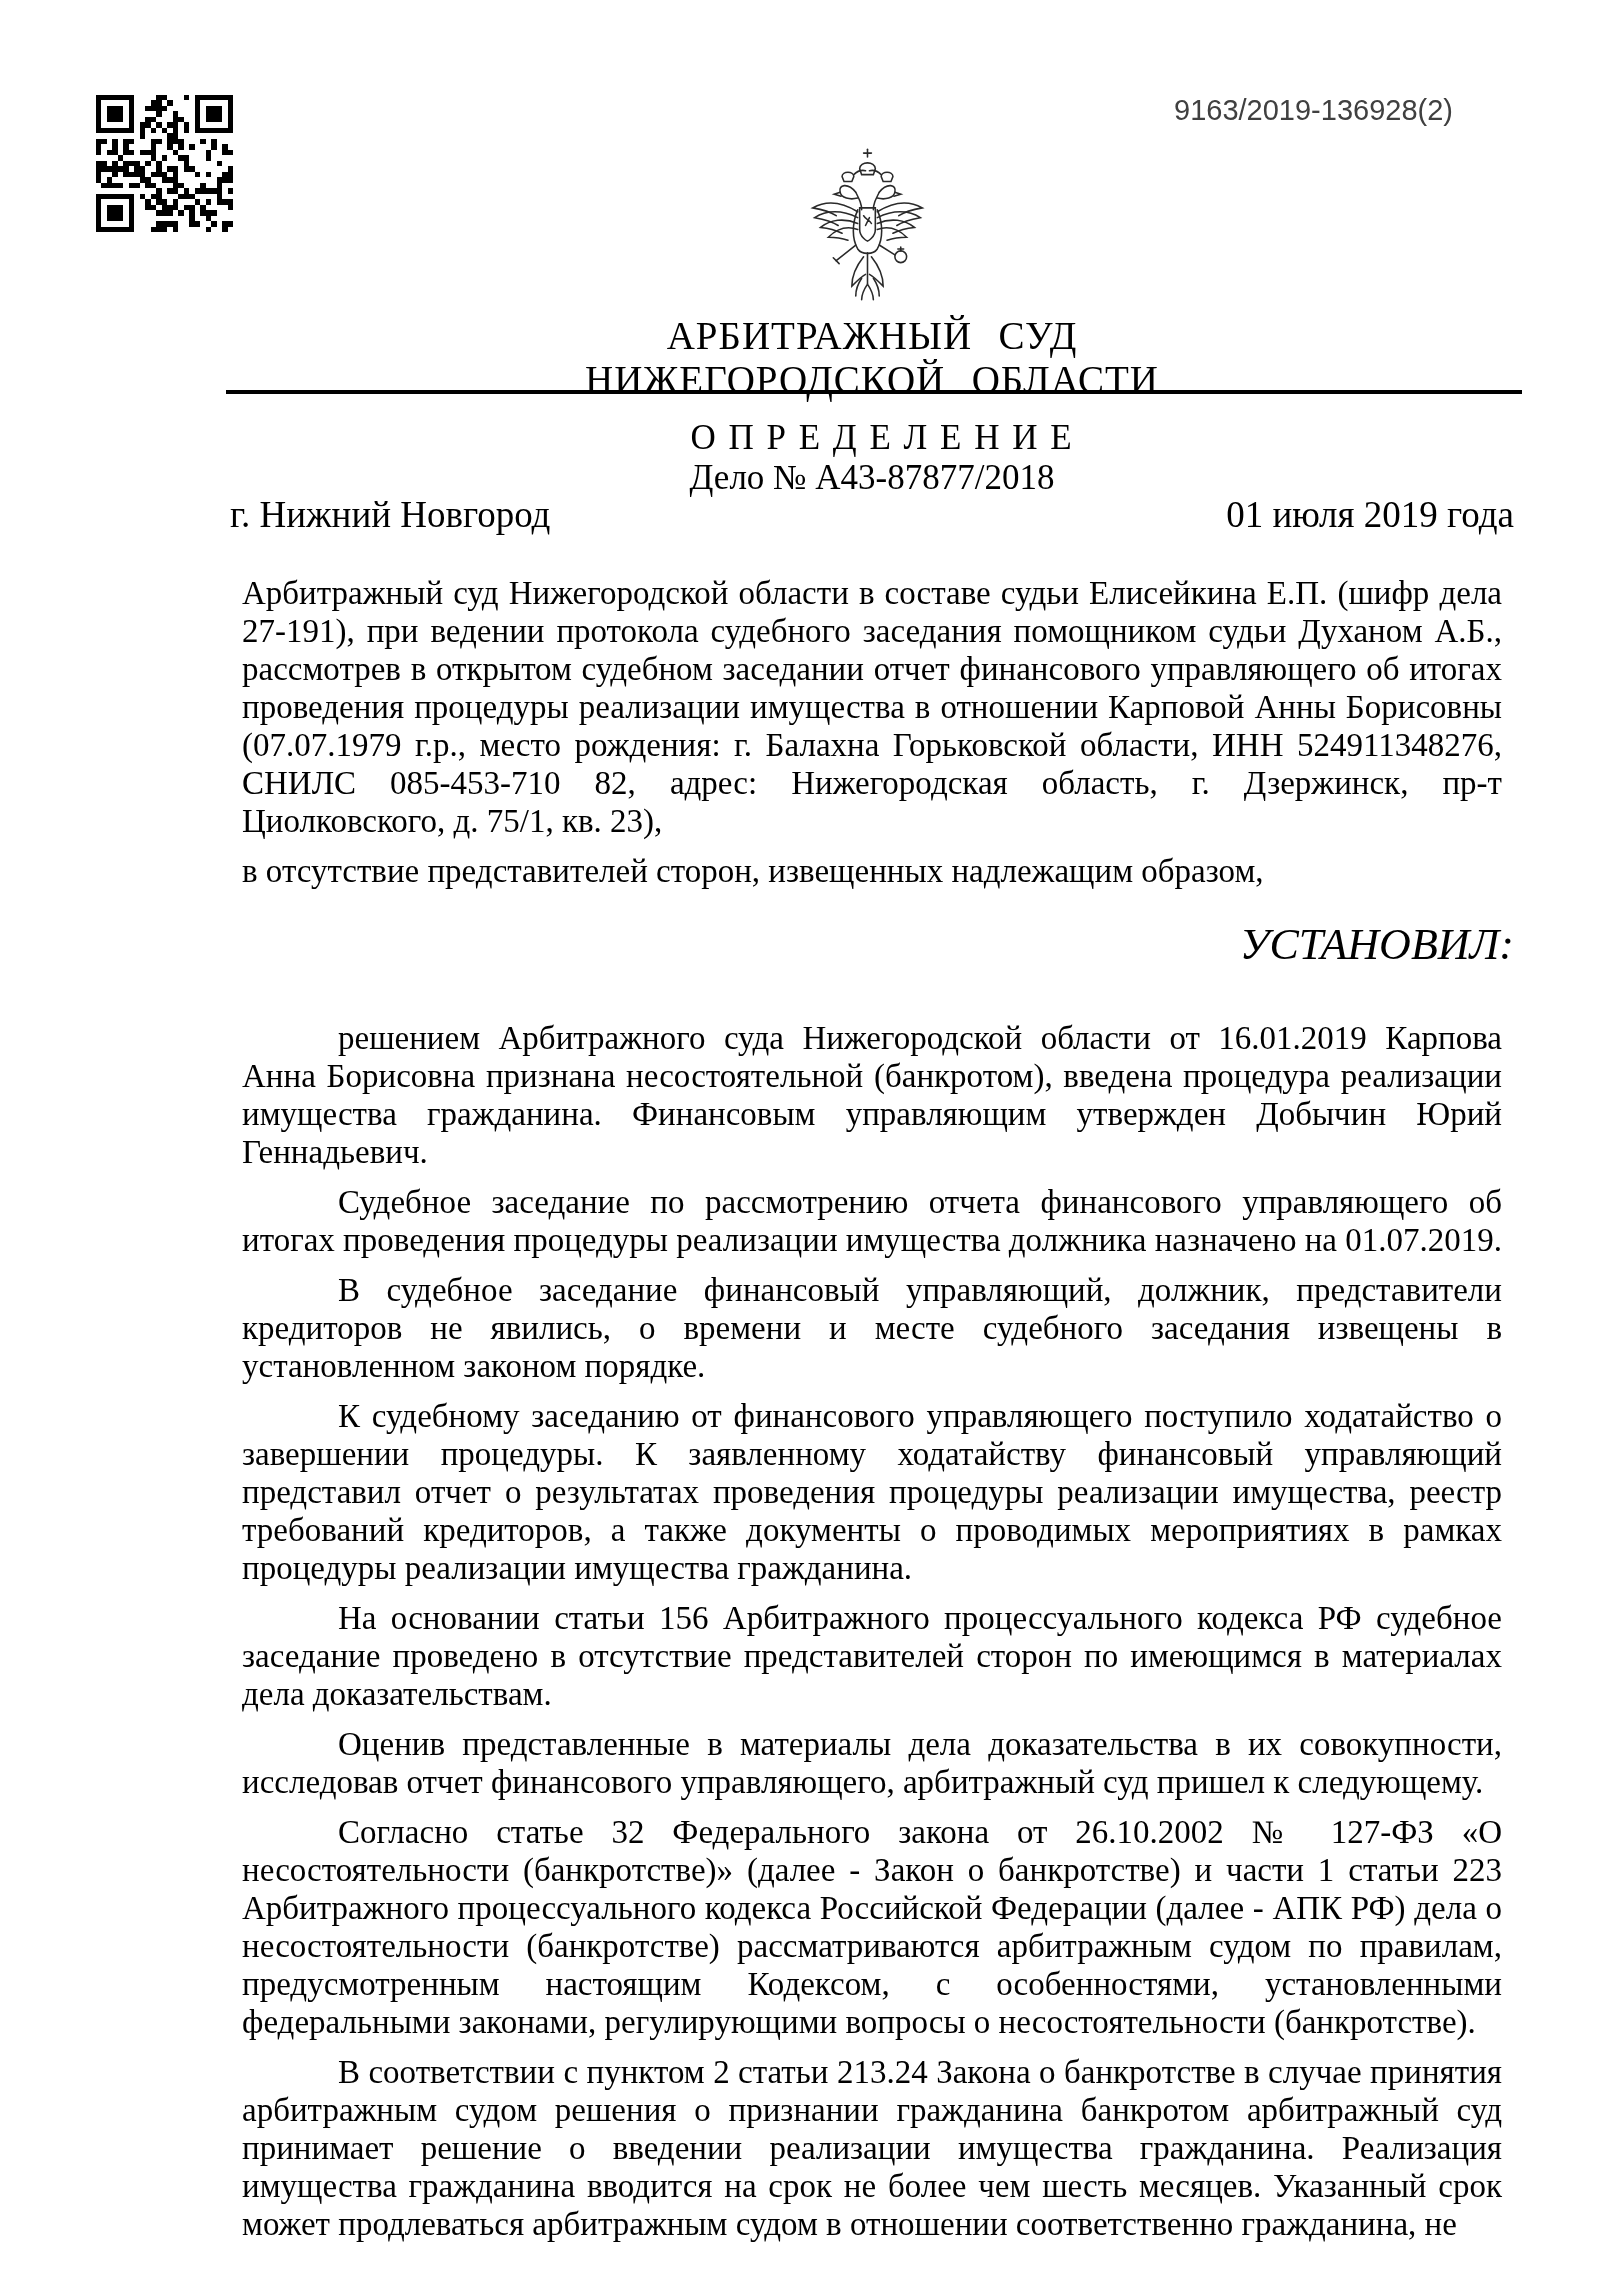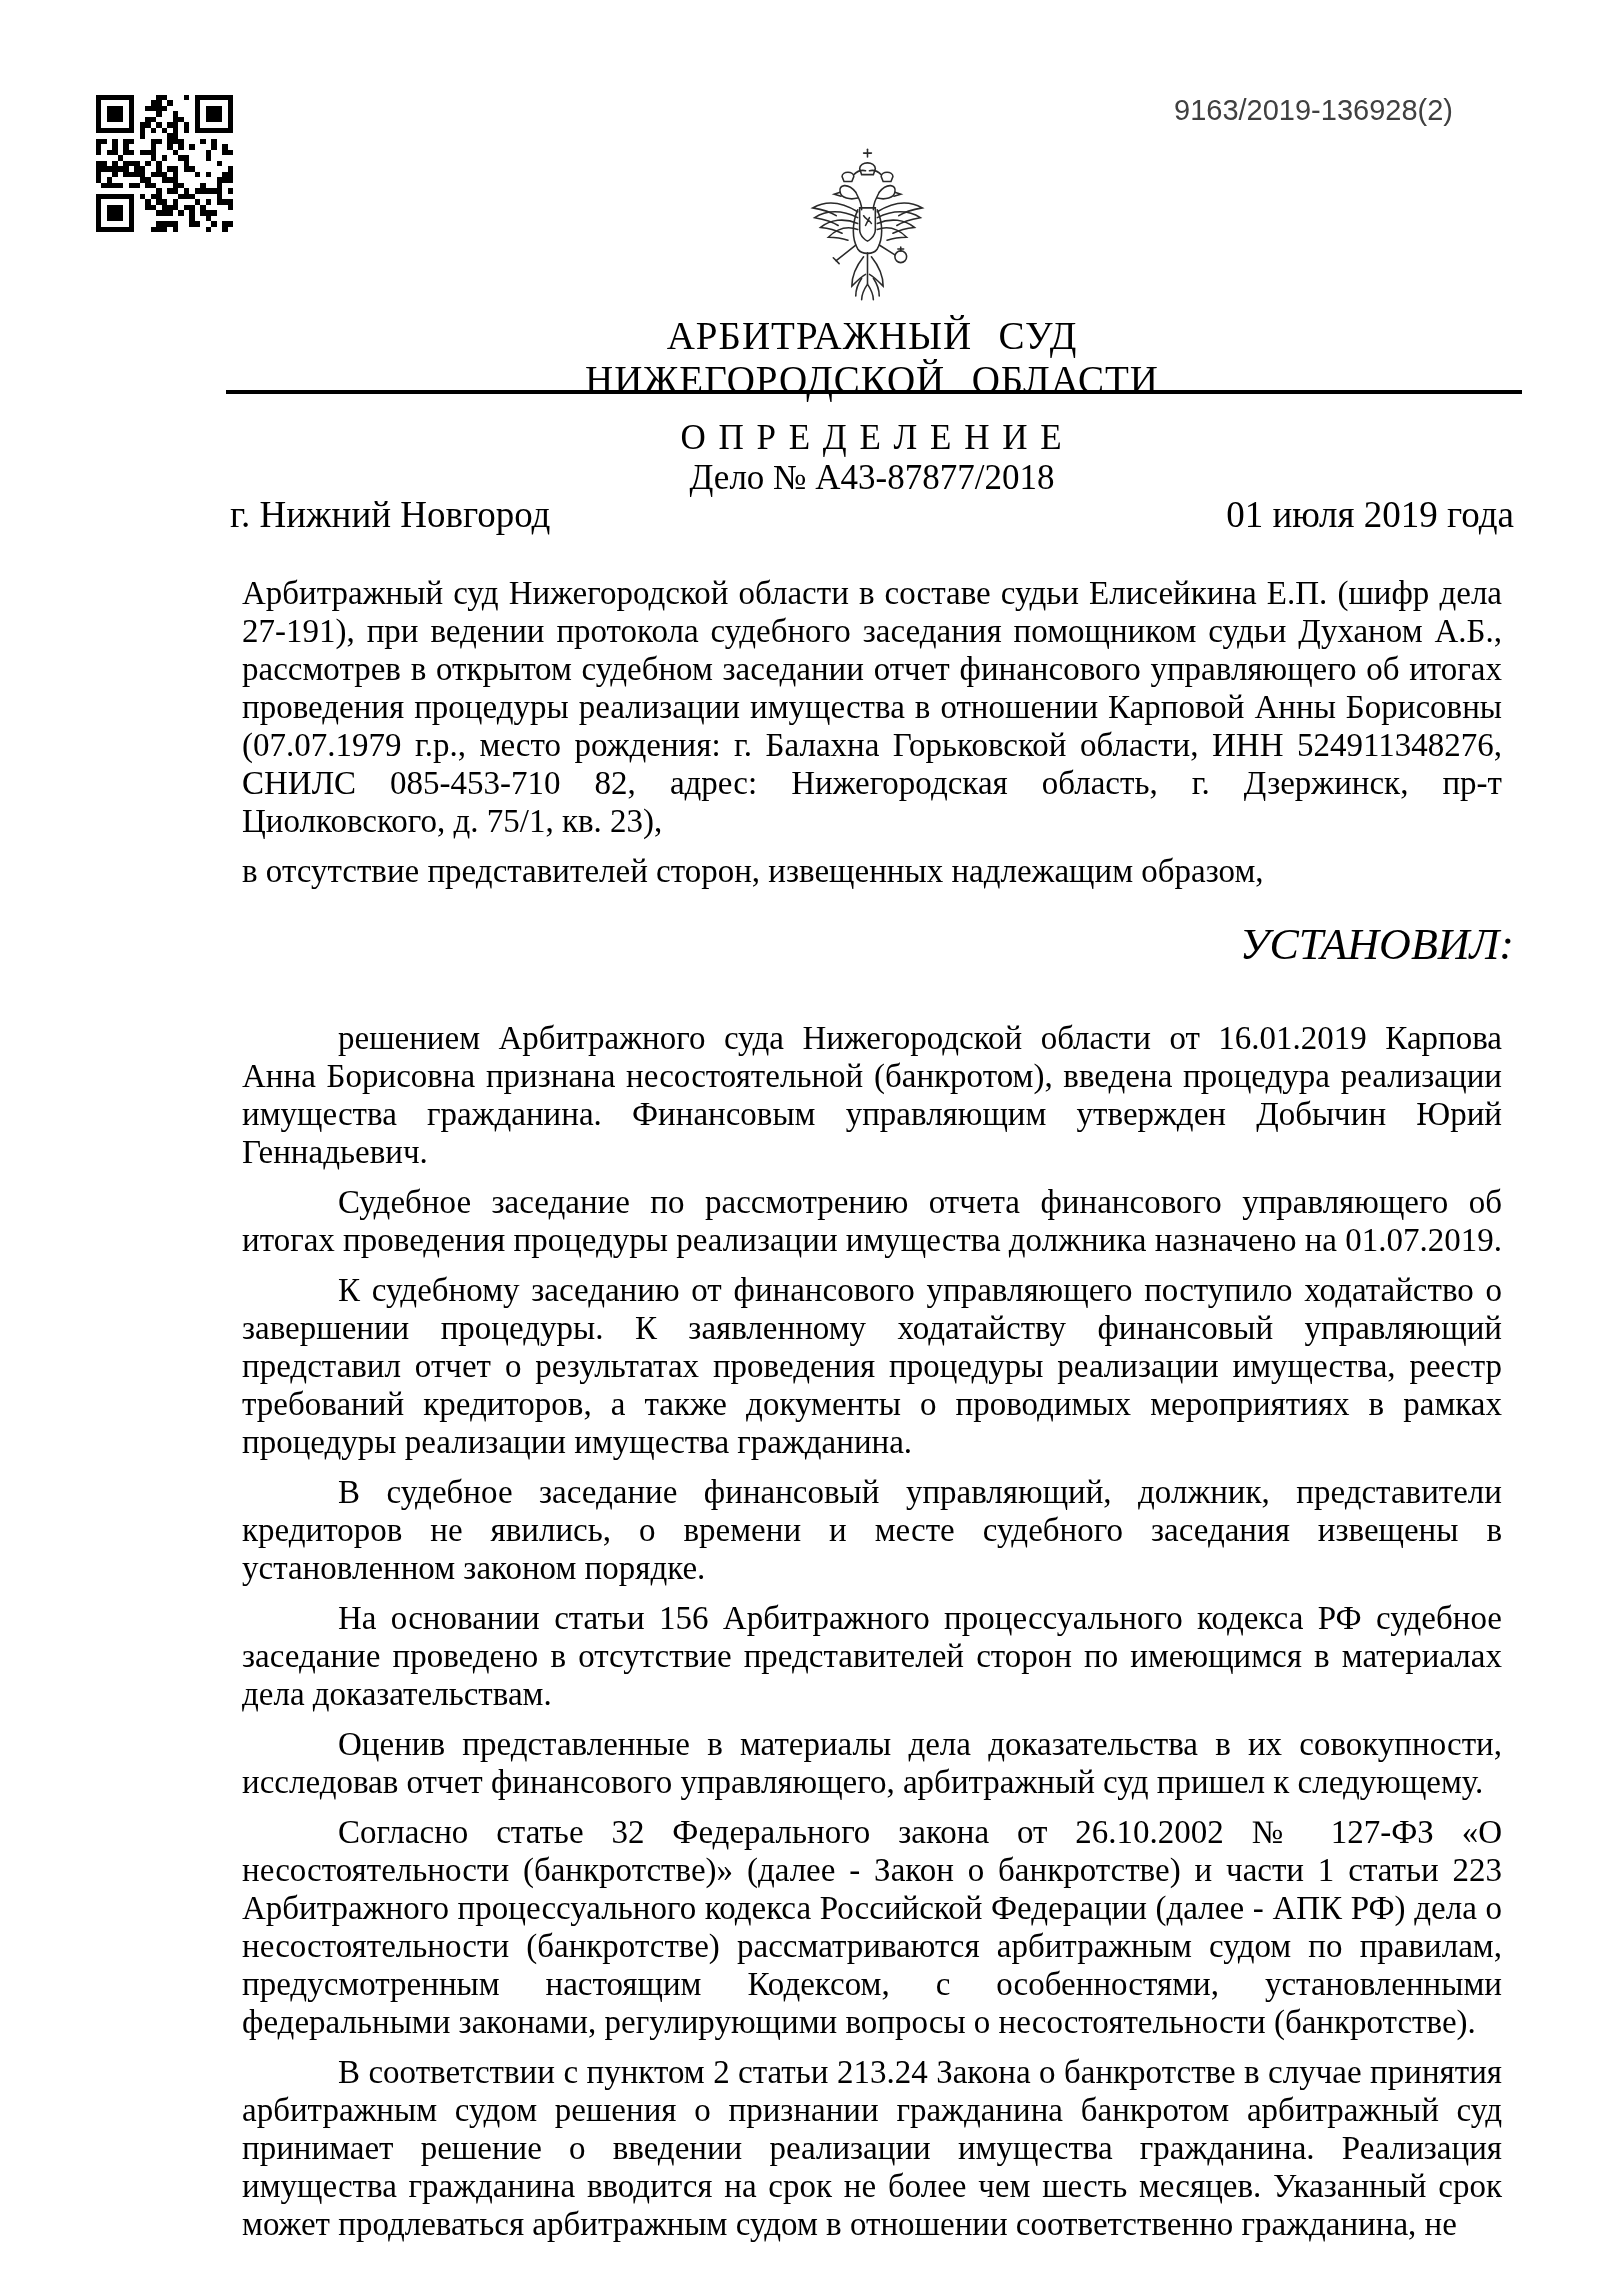--- a/index.html
+++ b/index.html
@@ -32,21 +32,21 @@
     text-align: center;
     font-size: 39px; line-height: 44px;
     letter-spacing: 1px; word-spacing: 15.7px;
     white-space: nowrap;
   }
   .hrule {
     position: absolute; left: 226px; top: 390px;
     width: 1296px; height: 3.9px; background: #000;
   }
   .doc-type {
-    position: absolute; left: 230px; top: 418px; width: 1284px;
+    position: absolute; left: 240px; top: 418px; width: 1284px;
     text-align: center; font-size: 35px; letter-spacing: 2px;
     white-space: nowrap;
   }
   .case-line {
     position: absolute; left: 230px; top: 458px; width: 1284px;
     text-align: center; font-size: 35px;
     white-space: nowrap;
   }
   .place-date {
     position: absolute; left: 230px; top: 493px; width: 1284px;
@@ -438,21 +438,21 @@
 
 <div class="body-text">
   <div class="intro">
       <p>Арбитражный суд Нижегородской области в составе судьи Елисейкина Е.П. (шифр дела 27-191), при ведении протокола судебного заседания помощником судьи Духаном А.Б., рассмотрев в открытом судебном заседании отчет финансового управляющего об итогах проведения процедуры реализации имущества в отношении Карповой Анны Борисовны (07.07.1979 г.р., место рождения: г. Балахна Горьковской области, ИНН 524911348276, СНИЛС 085-453-710 82, адрес: Нижегородская область, г. Дзержинск, пр-т Циолковского, д. 75/1, кв. 23),</p>
       <p>в отсутствие представителей сторон, извещенных надлежащим образом,</p>
     </div>
   <p class="resolution-heading">УСТАНОВИЛ:</p>
   <div class="main">
       <p>решением Арбитражного суда Нижегородской области от 16.01.2019 Карпова Анна Борисовна признана несостоятельной (банкротом), введена процедура реализации имущества гражданина. Финансовым управляющим утвержден Добычин Юрий Геннадьевич.</p>
       <p>Судебное заседание по рассмотрению отчета финансового управляющего об итогах проведения процедуры реализации имущества должника назначено на 01.07.2019.</p>
+      <p>В судебное заседание финансовый управляющий, должник, представители кредиторов не явились, о времени и месте судебного заседания извещены в установленном законом порядке.</p>
       <p>К судебному заседанию от финансового управляющего поступило ходатайство о завершении процедуры. К заявленному ходатайству финансовый управляющий представил отчет о результатах проведения процедуры реализации имущества, реестр требований кредиторов, а также документы о проводимых мероприятиях в рамках процедуры реализации имущества гражданина.</p>
-      <p>В судебное заседание финансовый управляющий, должник, представители кредиторов не явились, о времени и месте судебного заседания извещены в установленном законом порядке.</p>
       <p>На основании статьи 156 Арбитражного процессуального кодекса РФ  судебное заседание проведено в отсутствие представителей сторон по имеющимся в материалах дела доказательствам.</p>
       <p>Оценив представленные в материалы дела доказательства в их совокупности, исследовав отчет финансового управляющего, арбитражный суд пришел к следующему.</p>
       <p>Согласно статье 32 Федерального закона от 26.10.2002 № 127-ФЗ «О несостоятельности (банкротстве)» (далее - Закон о банкротстве) и части 1 статьи 223 Арбитражного процессуального кодекса Российской Федерации (далее - АПК РФ) дела о несостоятельности (банкротстве) рассматриваются арбитражным судом по правилам, предусмотренным настоящим Кодексом, с особенностями, установленными федеральными законами, регулирующими вопросы о несостоятельности (банкротстве).</p>
       <p>В соответствии с пунктом 2 статьи 213.24 Закона о банкротстве в случае принятия арбитражным судом решения о признании гражданина банкротом арбитражный суд принимает решение о введении реализации имущества гражданина. Реализация имущества гражданина вводится на срок не более чем шесть месяцев. Указанный срок может продлеваться арбитражным судом в отношении соответственно гражданина, не</p>
     </div>
 </div>
 
 
 </body></html>

